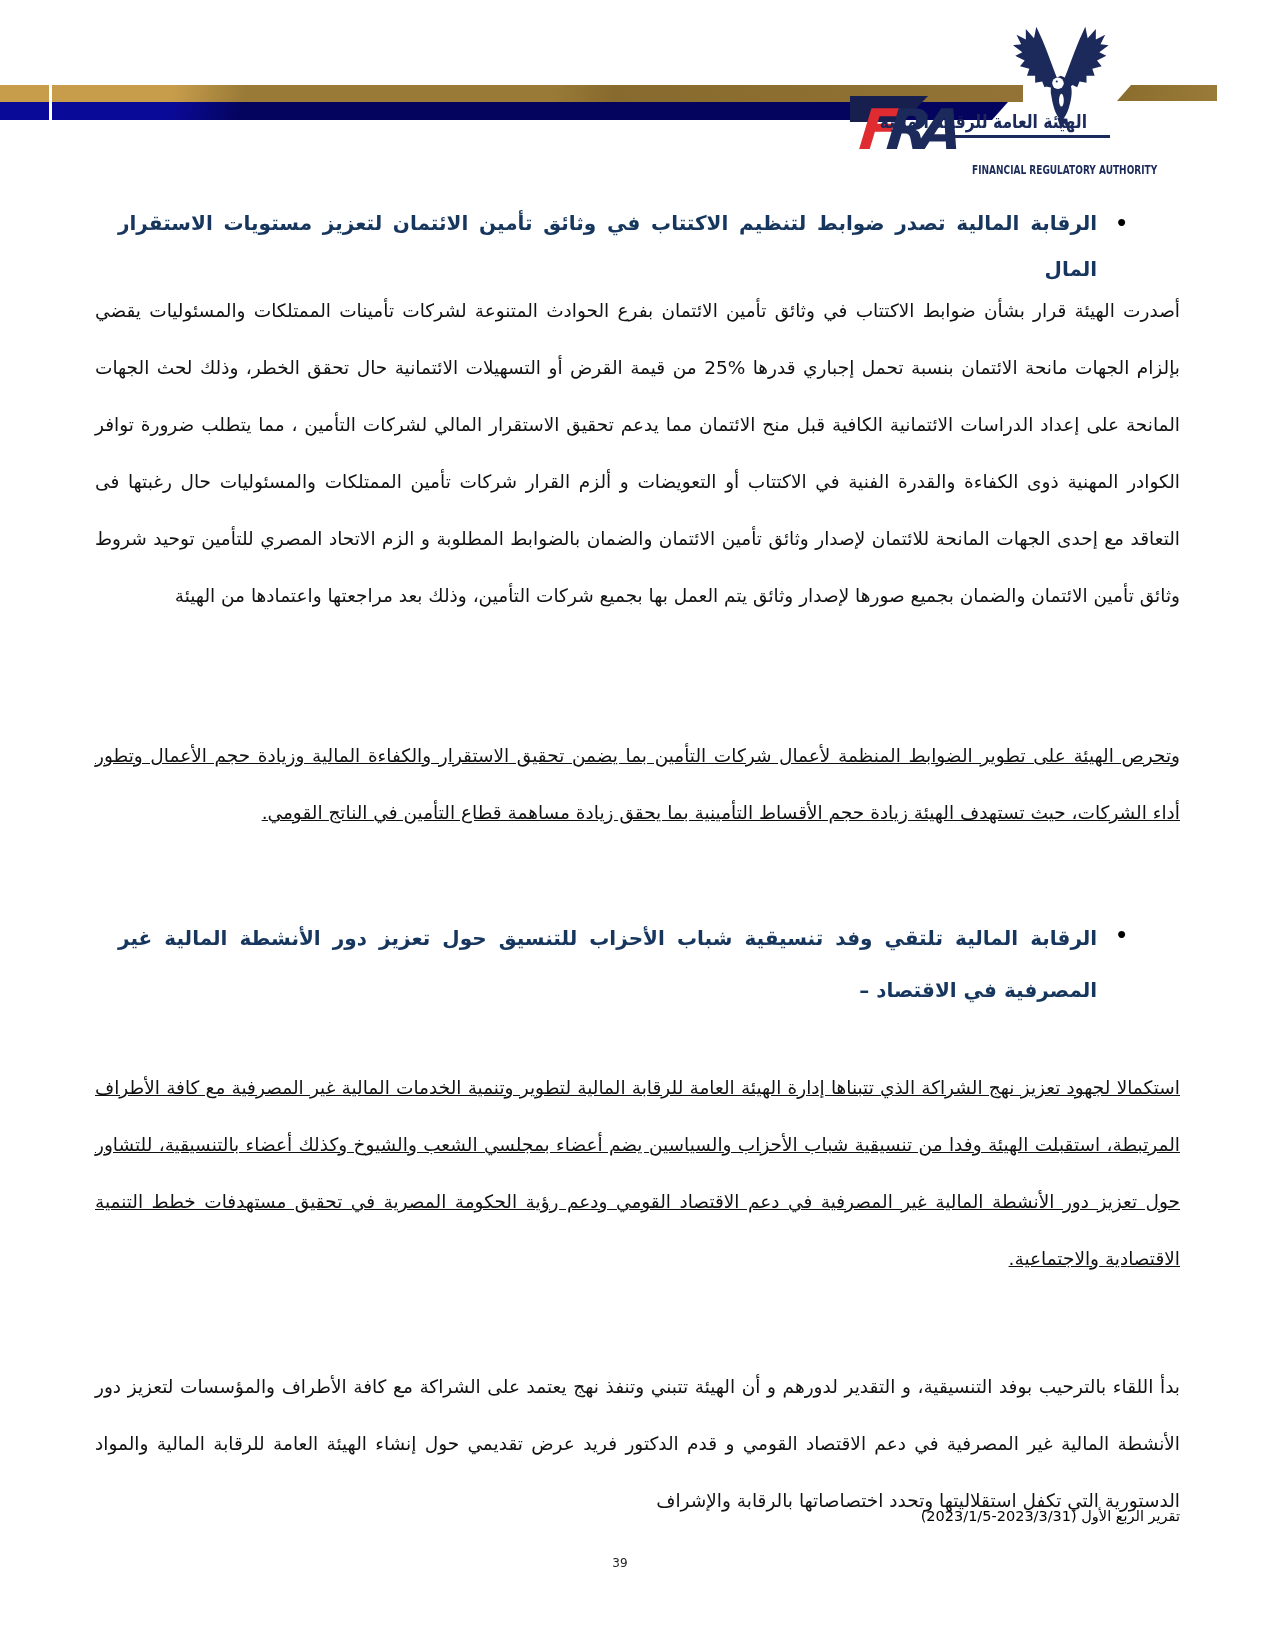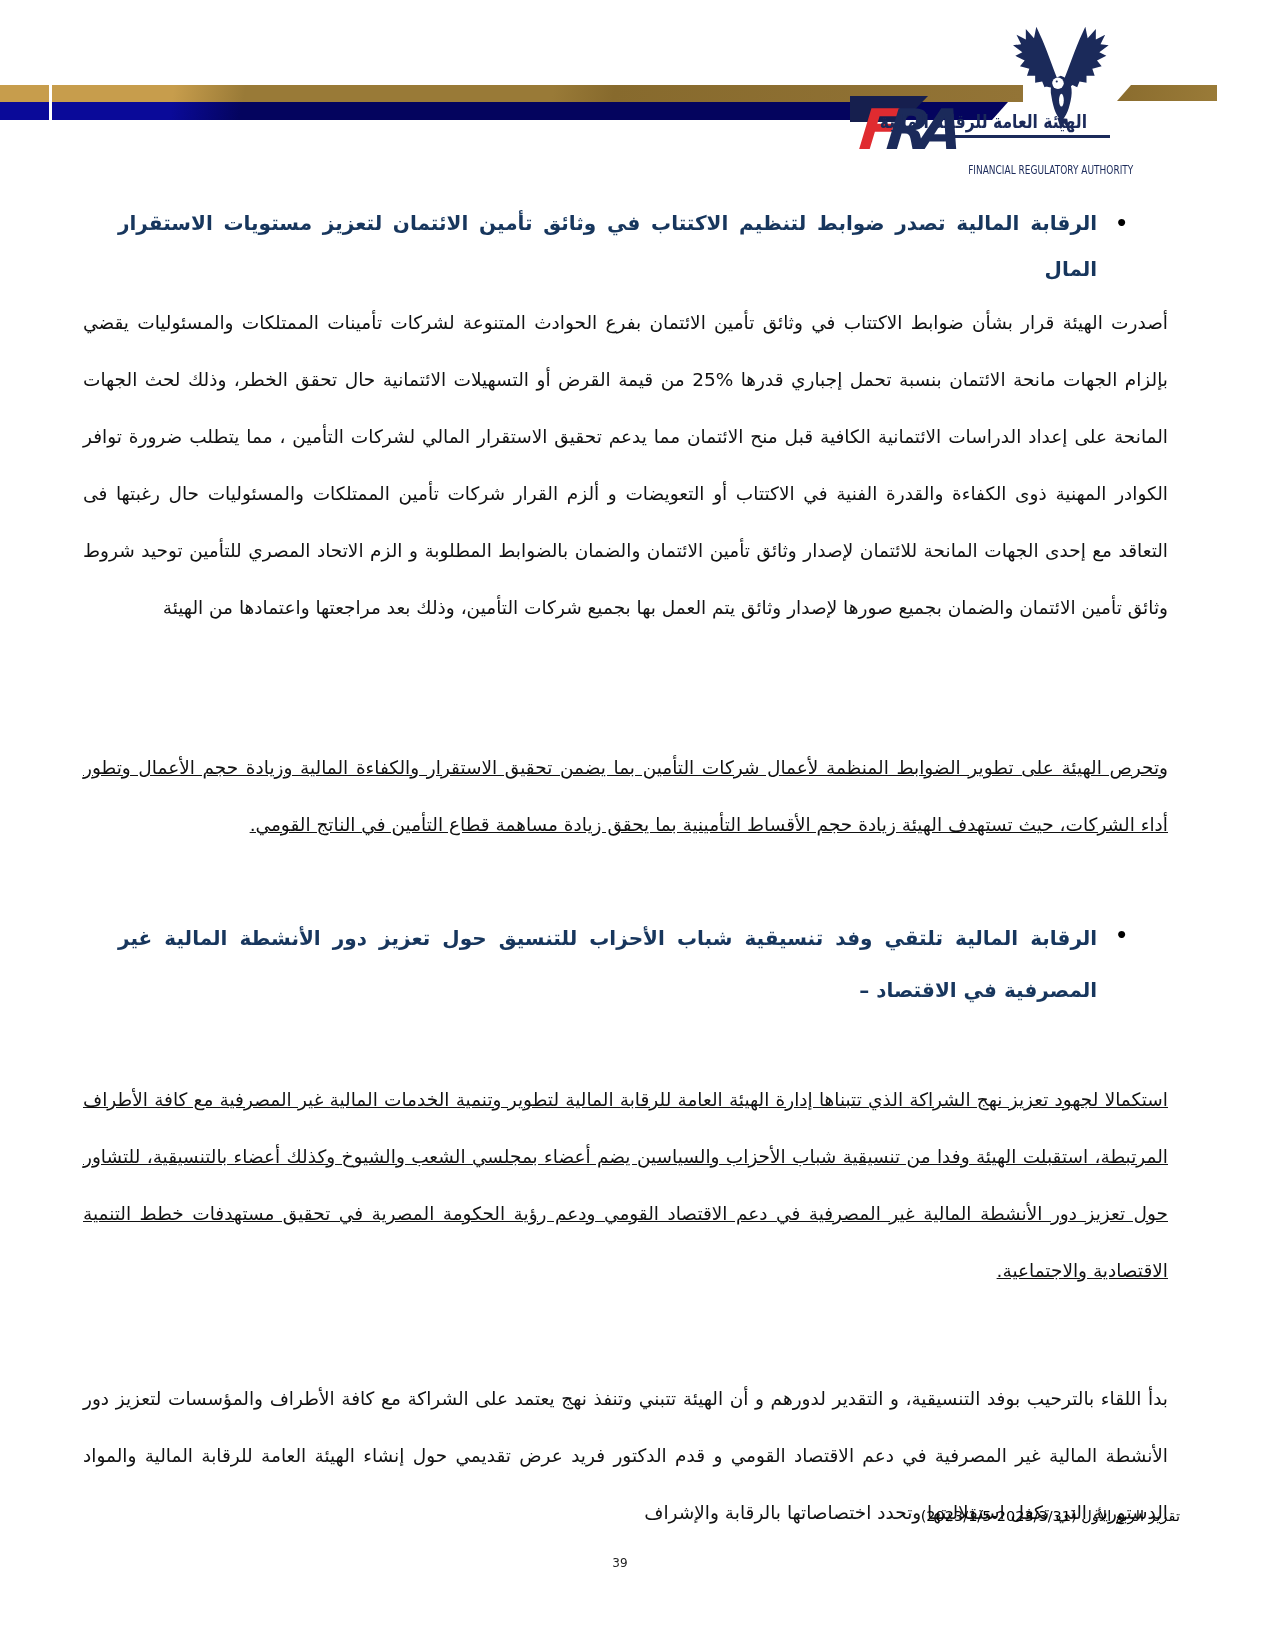--- a/index.html
+++ b/index.html
@@ -41,35 +41,35 @@
   }
   .fra .f{color:#e02b30;}
   .fra .ra{color:#1b2a5a;}
   .brand{
     position:absolute;left:936px;top:110px;width:174px;
     text-align:center;color:#1b2a5a;z-index:2;
   }
   .brand-ar{font-size:19px;font-weight:bold;white-space:nowrap;direction:rtl;}
   .brand-ar>span{display:inline-block;transform:scaleX(.82);transform-origin:center;}
   .brand-line{height:3px;background:#1b2a5a;margin:3px 0 2px 0;}
-  .brand-en{font-size:12.5px;font-weight:normal;white-space:nowrap;margin-top:24px;}
+  .brand-en{font-size:12.5px;font-weight:bold;white-space:nowrap;margin-top:24px;}
   .brand-en>span{display:inline-block;transform:scaleX(.72);transform-origin:center;letter-spacing:0;}
   
   .heading{
     position:absolute;right:147px;width:1010px;
     direction:rtl;display:flex;align-items:flex-start;gap:18px;
     color:#17365d;font-weight:bold;font-size:20px;line-height:46px;
     text-align:justify;
   }
   .heading .bullet{flex:0 0 auto;color:#000;font-size:20px;line-height:46px;}
   .heading .heading-text{flex:1 1 auto;}
   .h1{top:200px;}
   .h2{top:912px;line-height:52px;}
   .para{
-    position:absolute;right:95px;width:1085px;margin:12px;
+    position:absolute;right:95px;width:1085px;margin:0;
     direction:rtl;text-align:justify;text-justify:inter-word;
     font-size:18.5px;line-height:57px;color:#121212;
   }
   .p1{top:282px;}
   .p2{top:727px;text-decoration:underline;}
   .p3{top:1059px;text-decoration:underline;}
   .p4{top:1358px;}
   
   .report-ref{
     position:absolute;right:95px;top:1508px;

